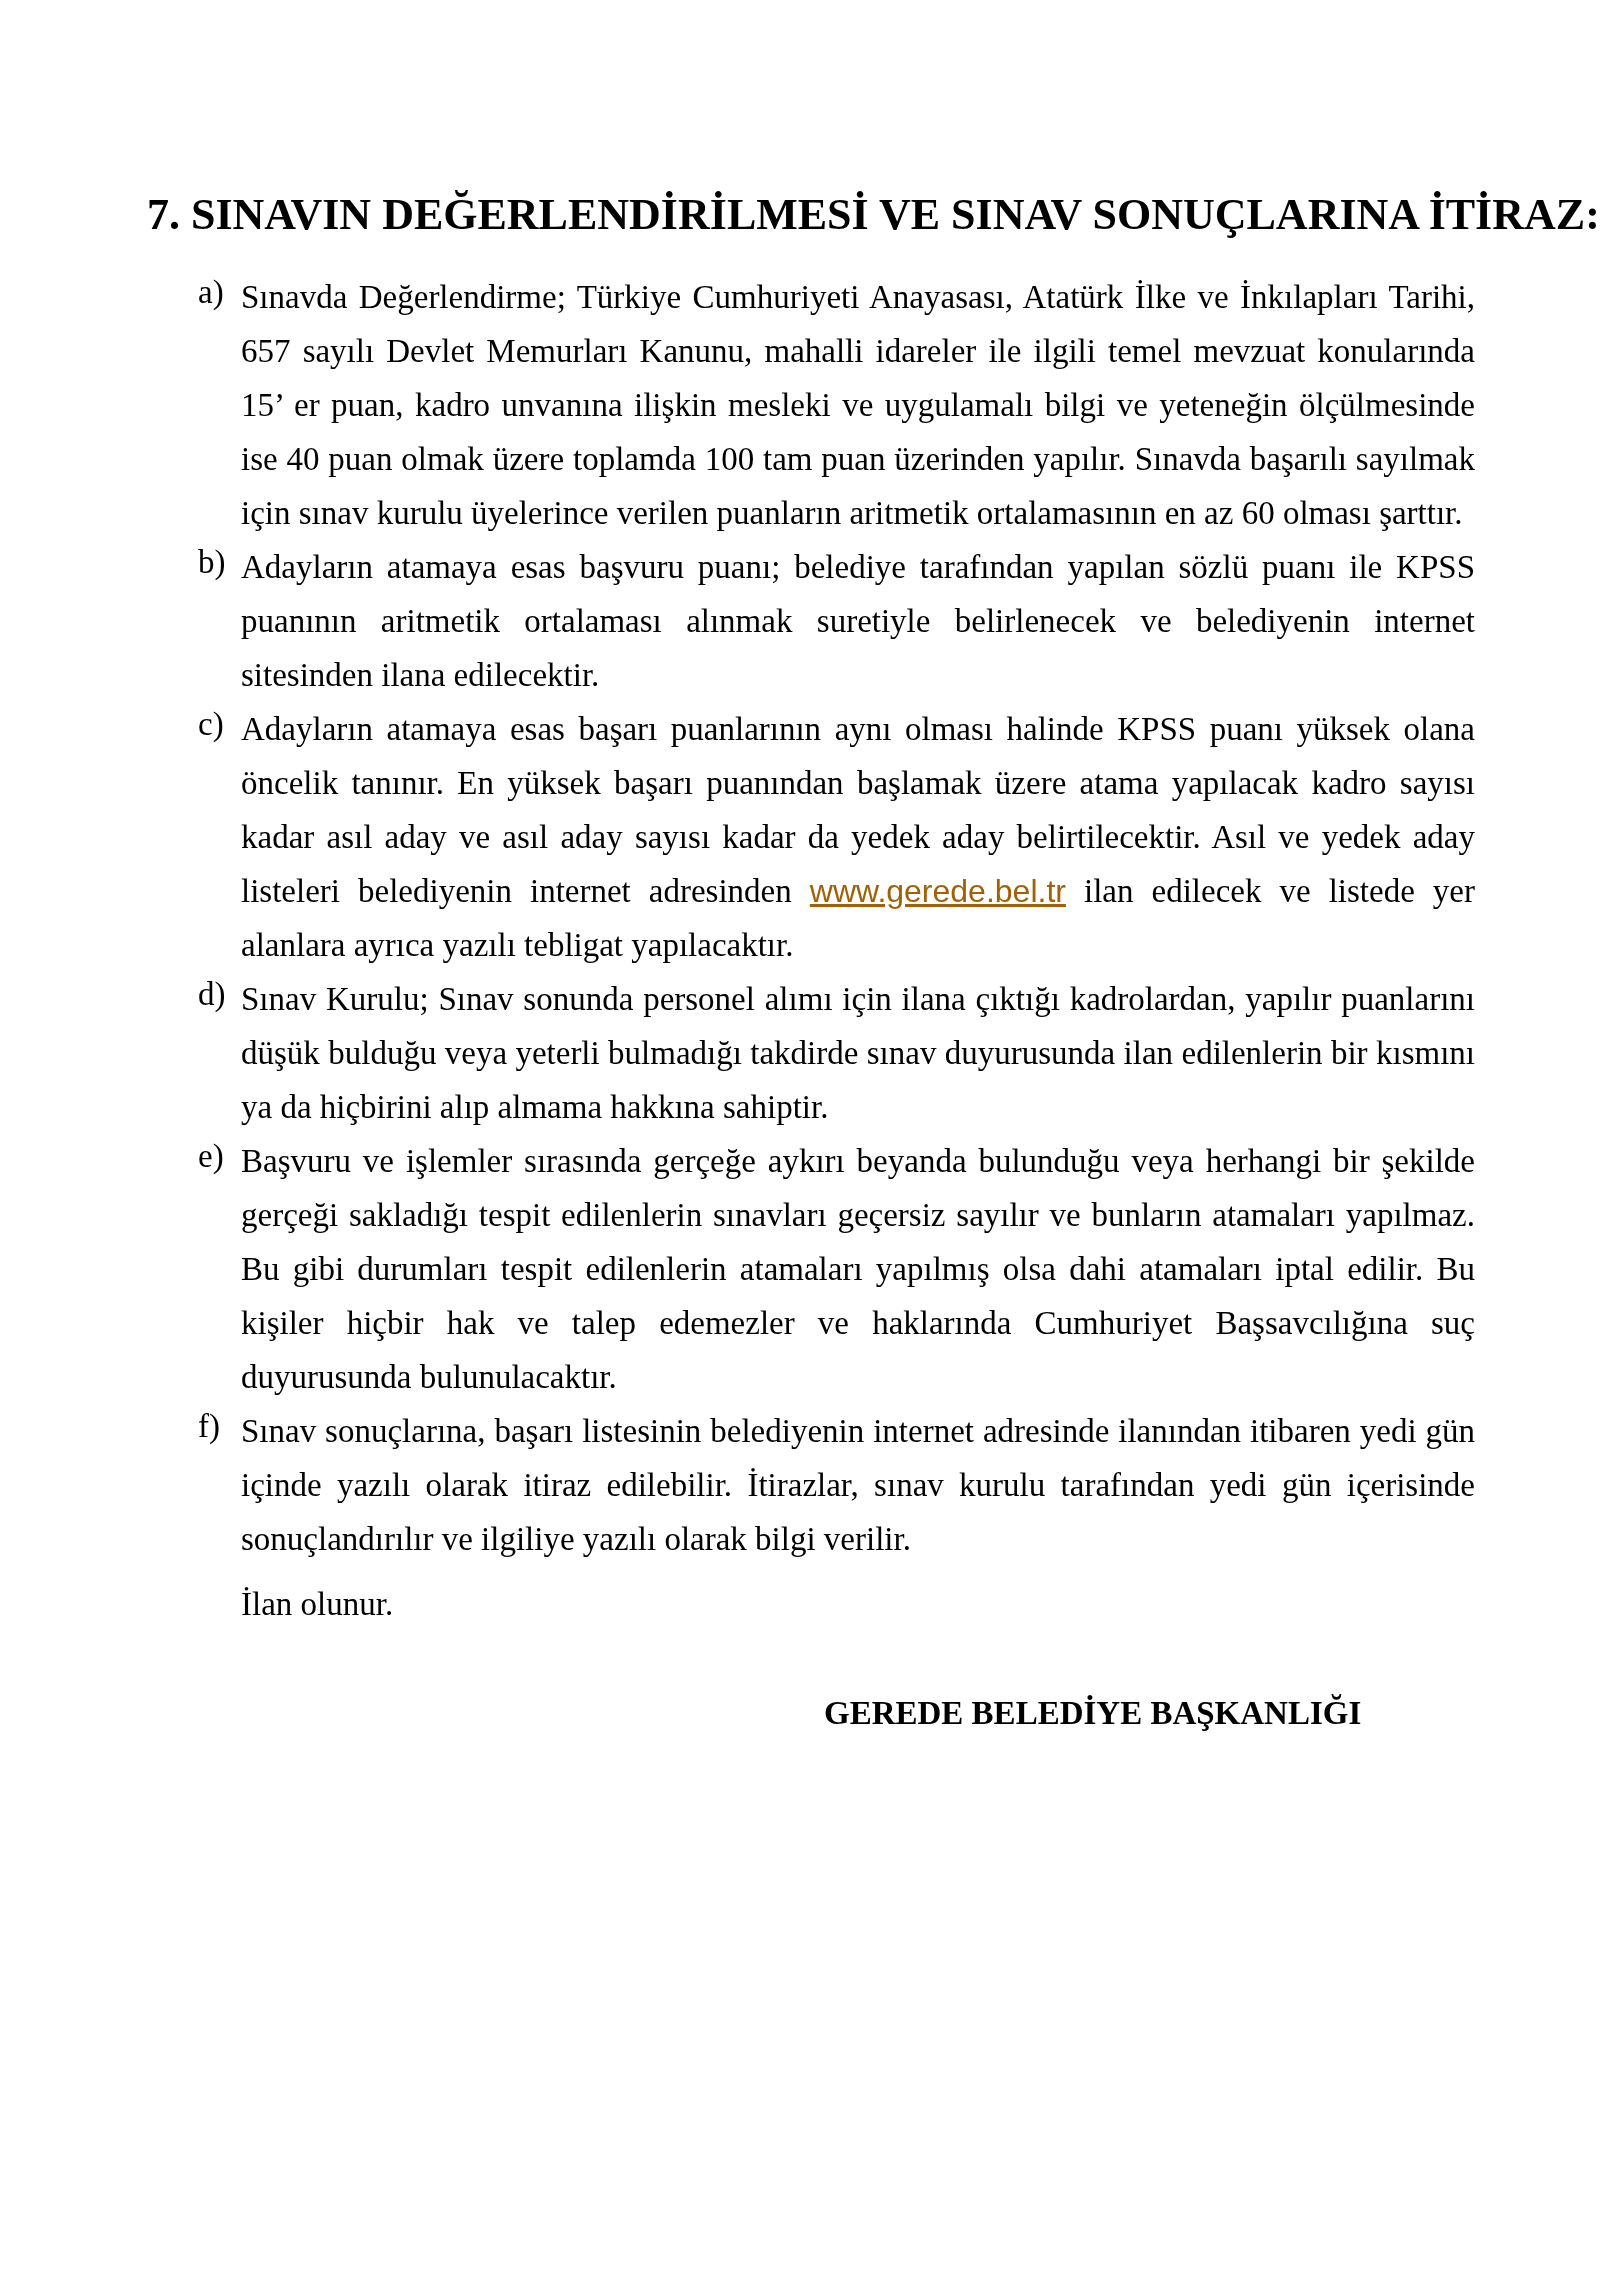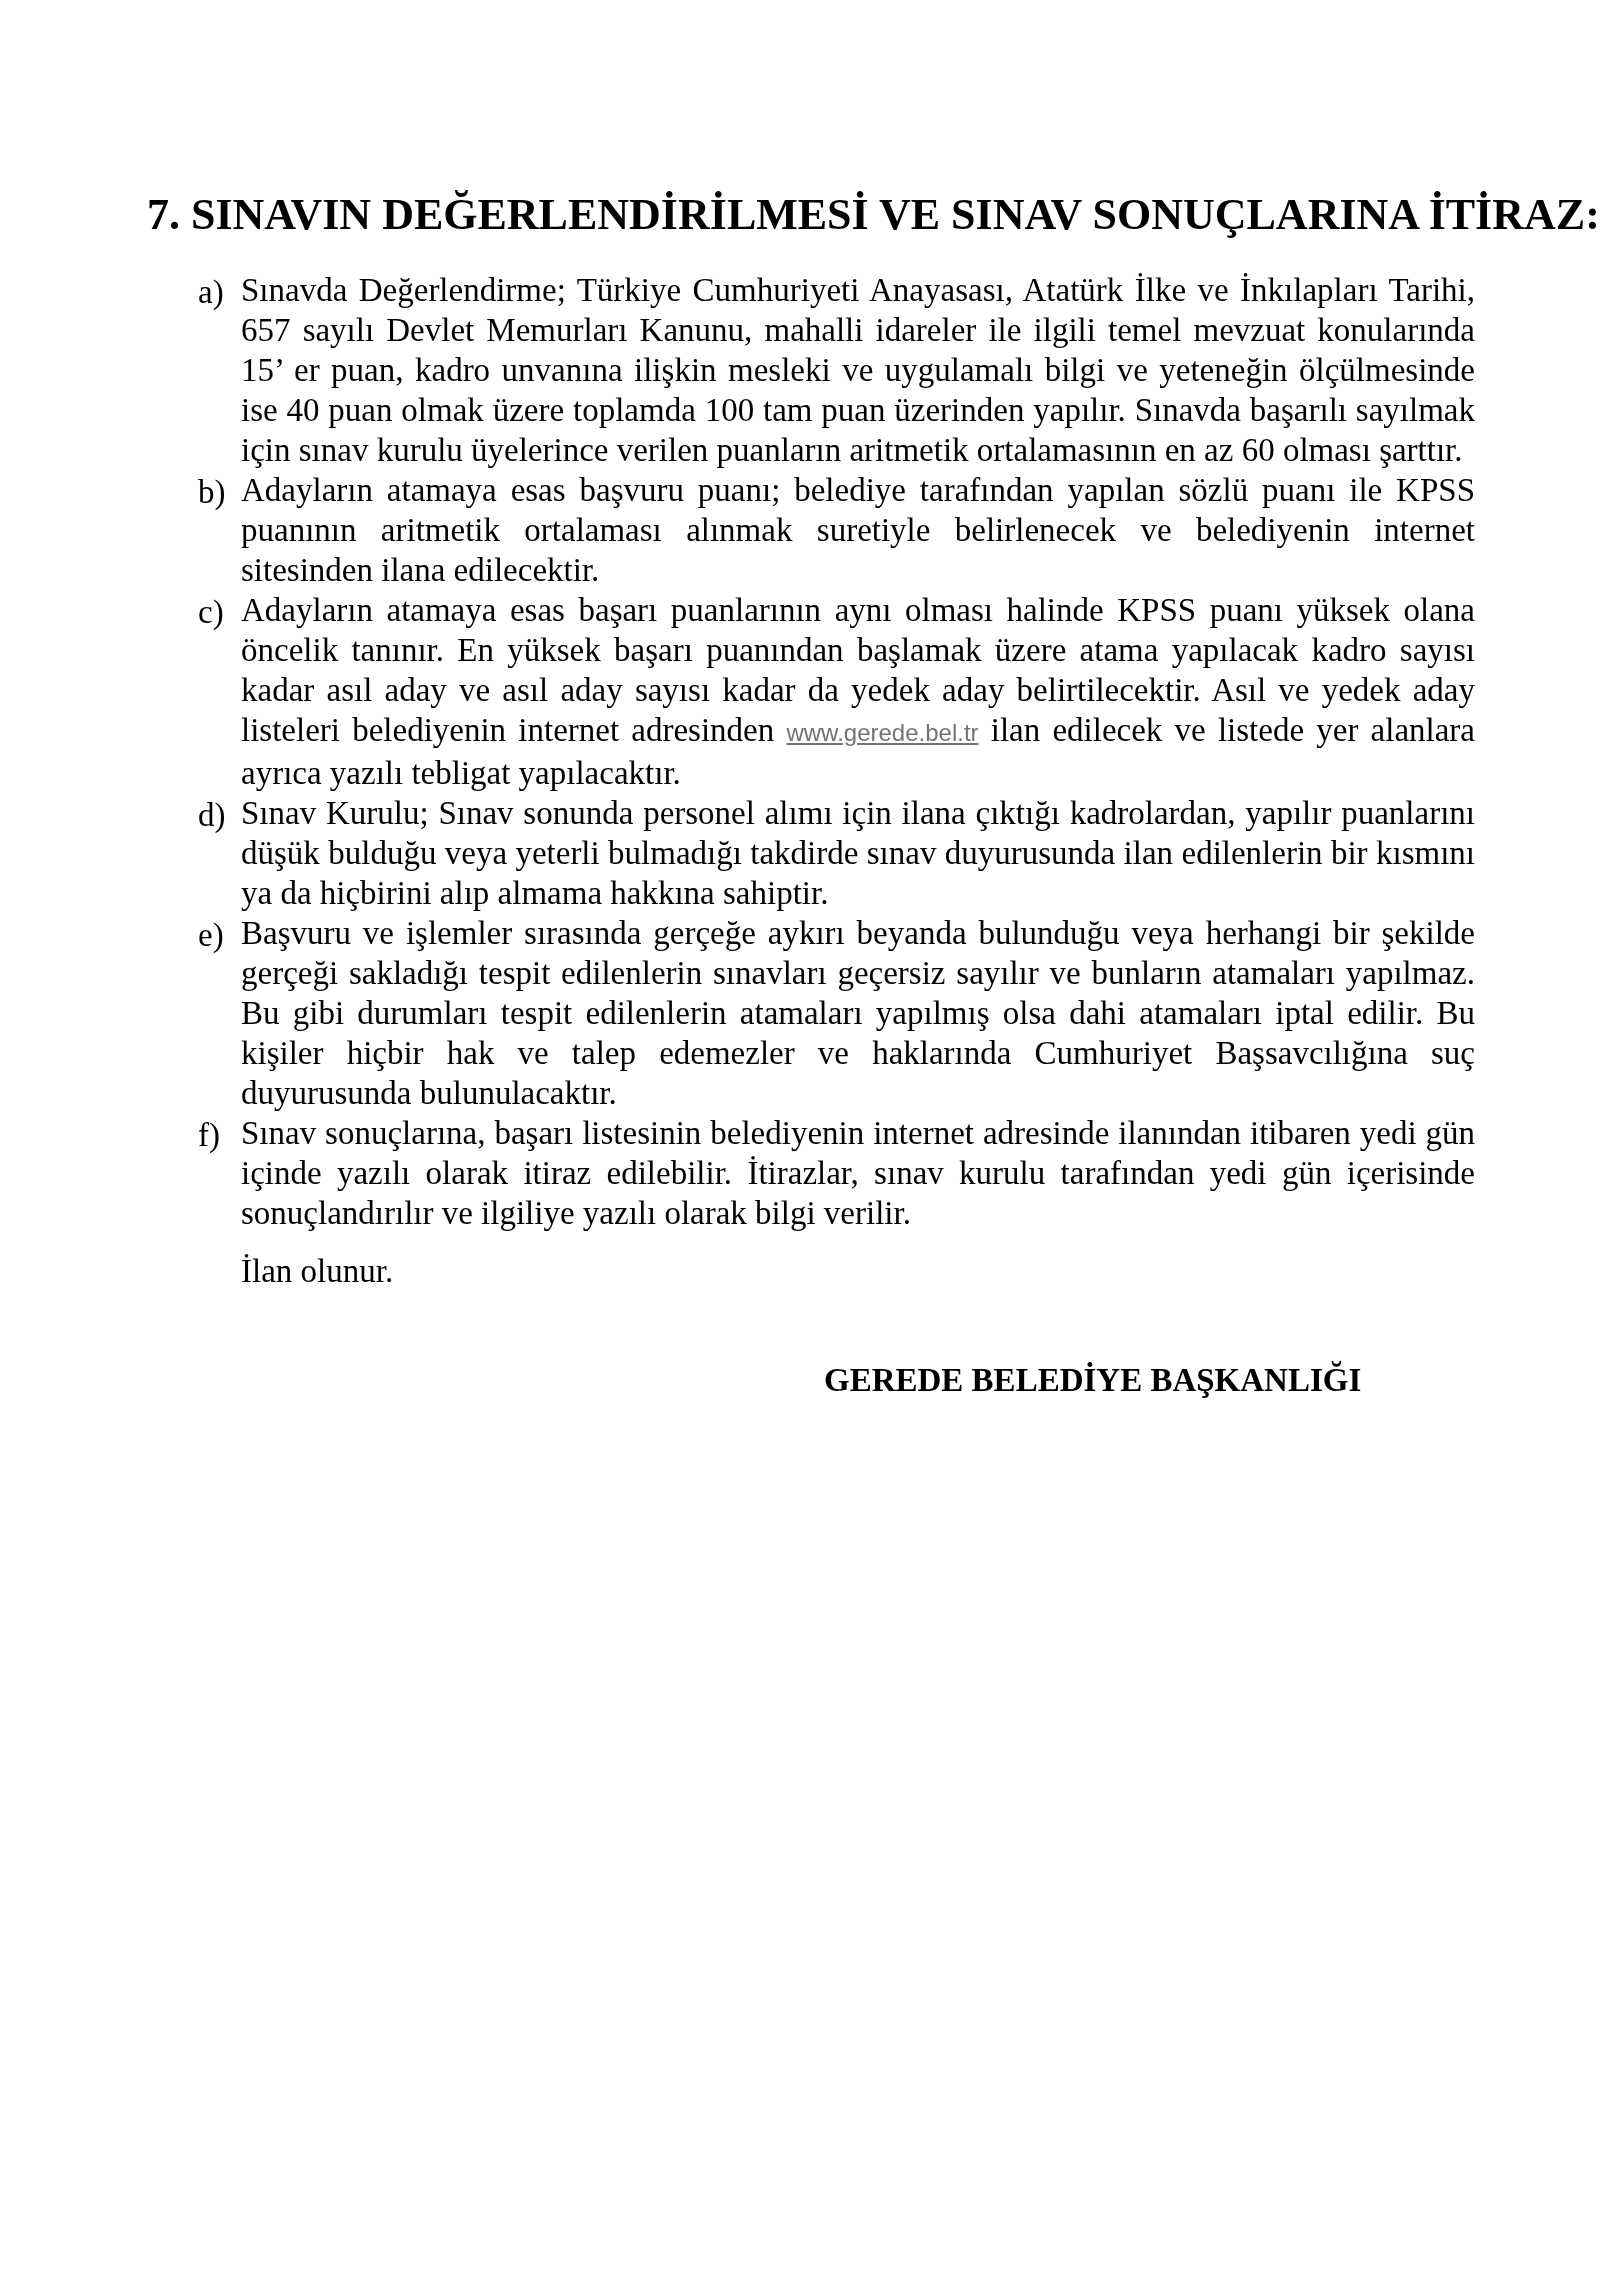--- a/index.html
+++ b/index.html
@@ -37,27 +37,27 @@
     padding-left: 51px;
   }
   .item-label {
     flex: 0 0 43px;
     font-size: 33px;
     line-height: 44px;
   }
   .item-text {
     flex: 1 1 auto;
     font-size: 33px;
-    line-height: 40px;
+    line-height: 54px;
     text-align: justify;
   }
   .weblink {
     font-family: "Liberation Sans", "DejaVu Sans", sans-serif;
-    font-size: 24px;
-    color: #737373;
+    font-size: 32px;
+    color: #a16207;
     text-decoration: underline;
     cursor: pointer;
   }
   .closing {
     margin-top: 16px;
     margin-left: 94px;
     font-size: 33px;
     line-height: 44px;
   }
   .signature {

